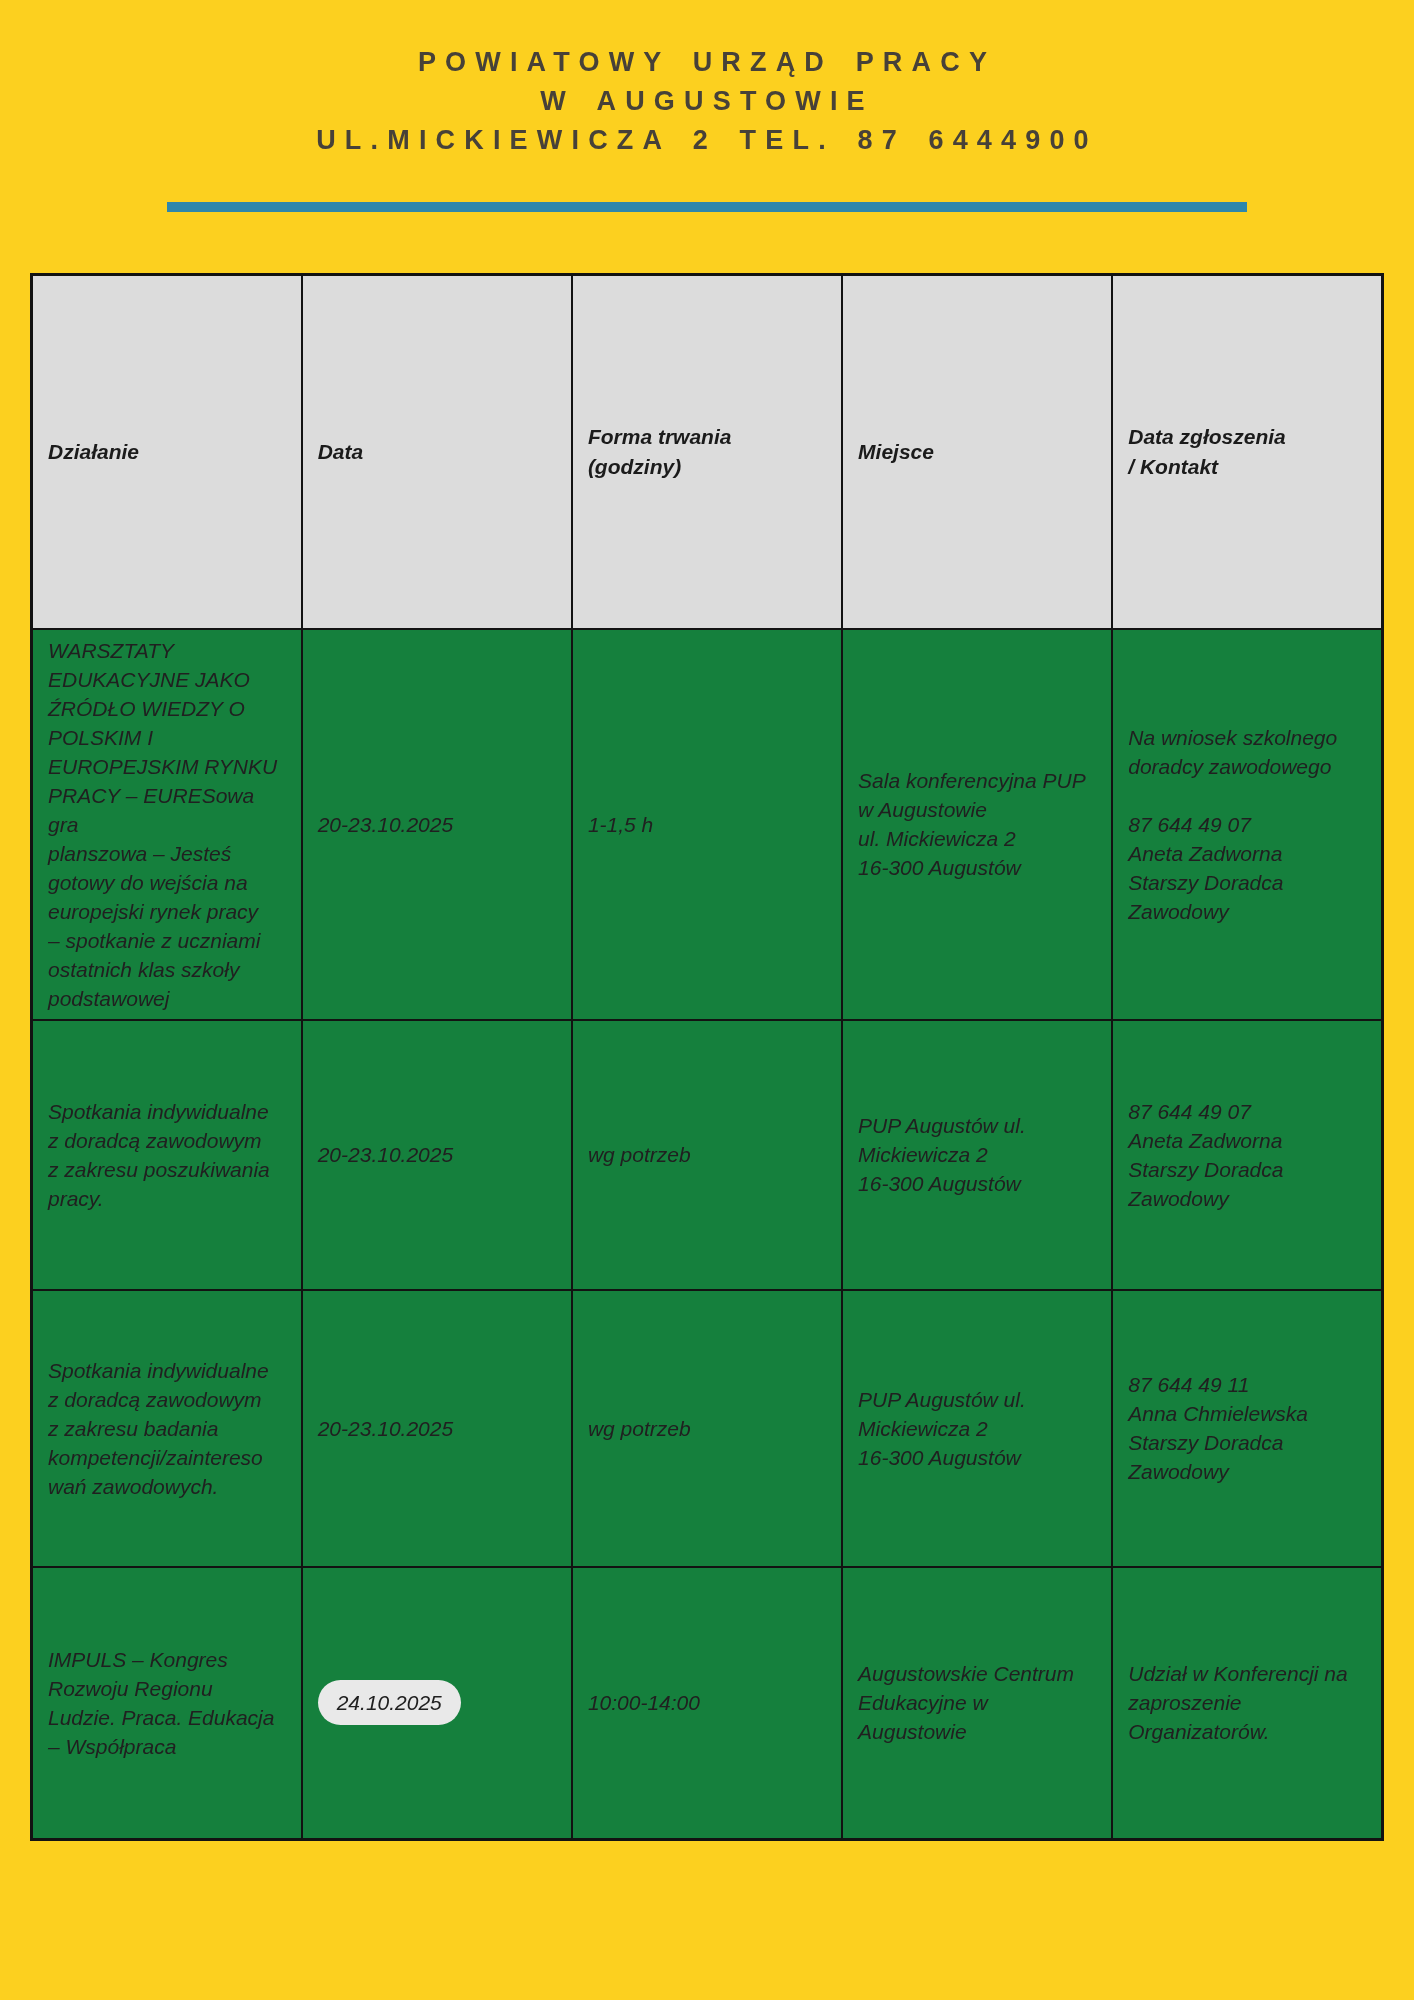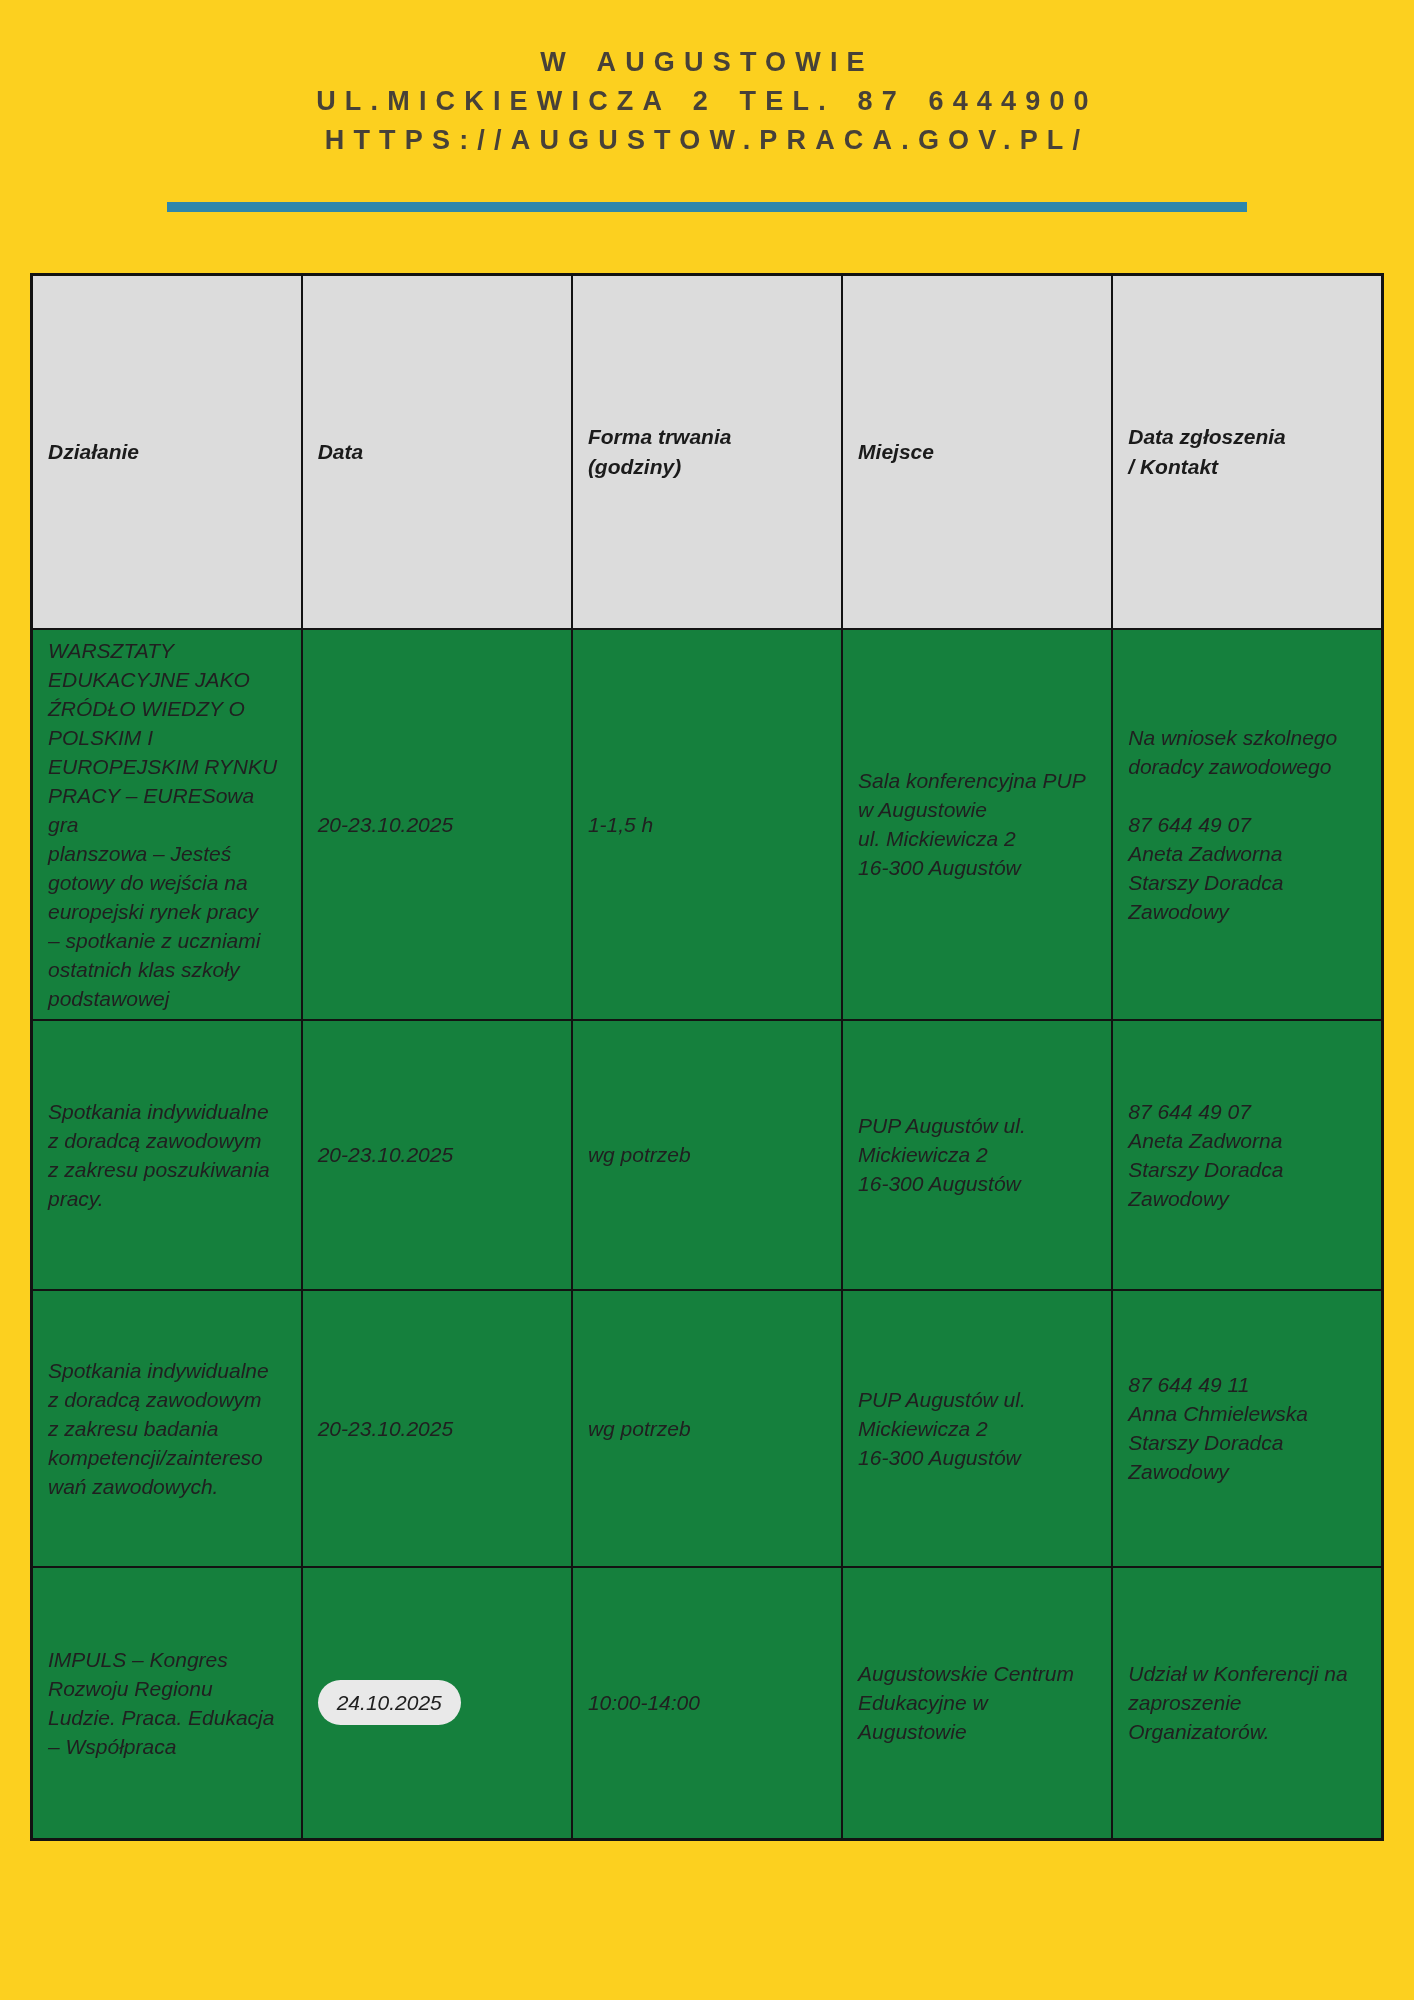--- a/index.html
+++ b/index.html
@@ -73,23 +73,23 @@
     padding: 8px 19px;
     white-space: nowrap;
   }
 </style>
 </head>
 <body>
 
 <div class="page">
 
   <div class="title-block">
+    <div class="title-line">POWIATOWY URZĄD PRACY</div>
     <div class="title-line">W AUGUSTOWIE</div>
     <div class="title-line">UL.MICKIEWICZA 2 TEL. 87 6444900</div>
-    <div class="title-line">HTTPS://AUGUSTOW.PRACA.GOV.PL/</div>
   </div>
 
   <div class="divider"></div>
 
   <table class="schedule">
     <colgroup>
       <col>
         <col>
         <col>
         <col>

